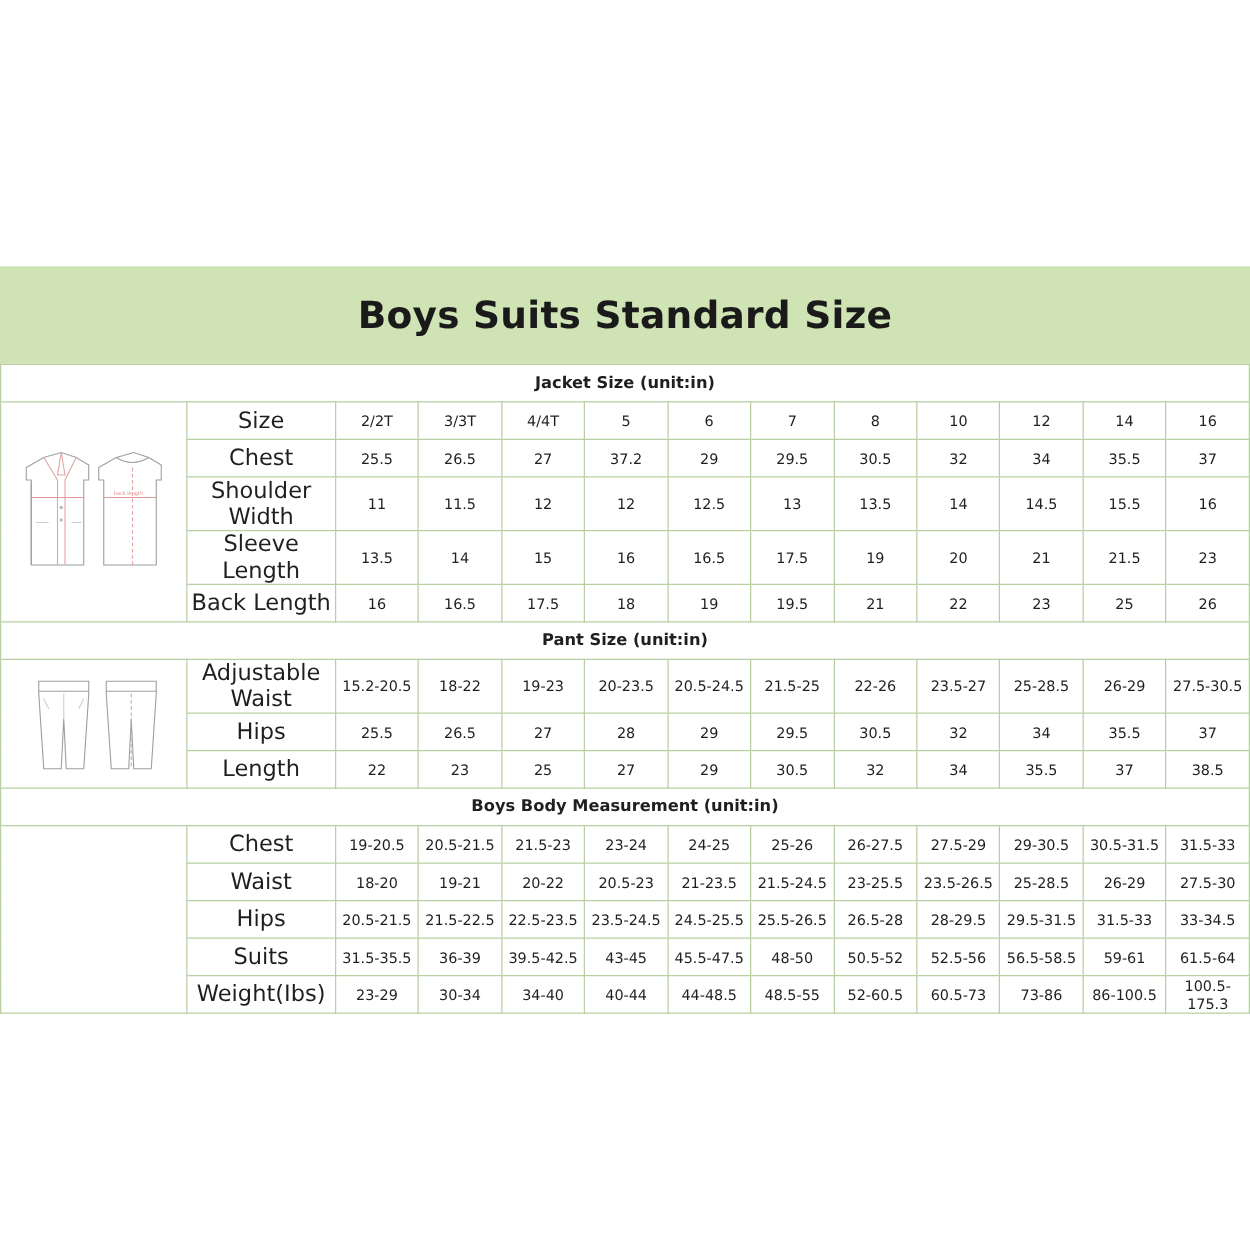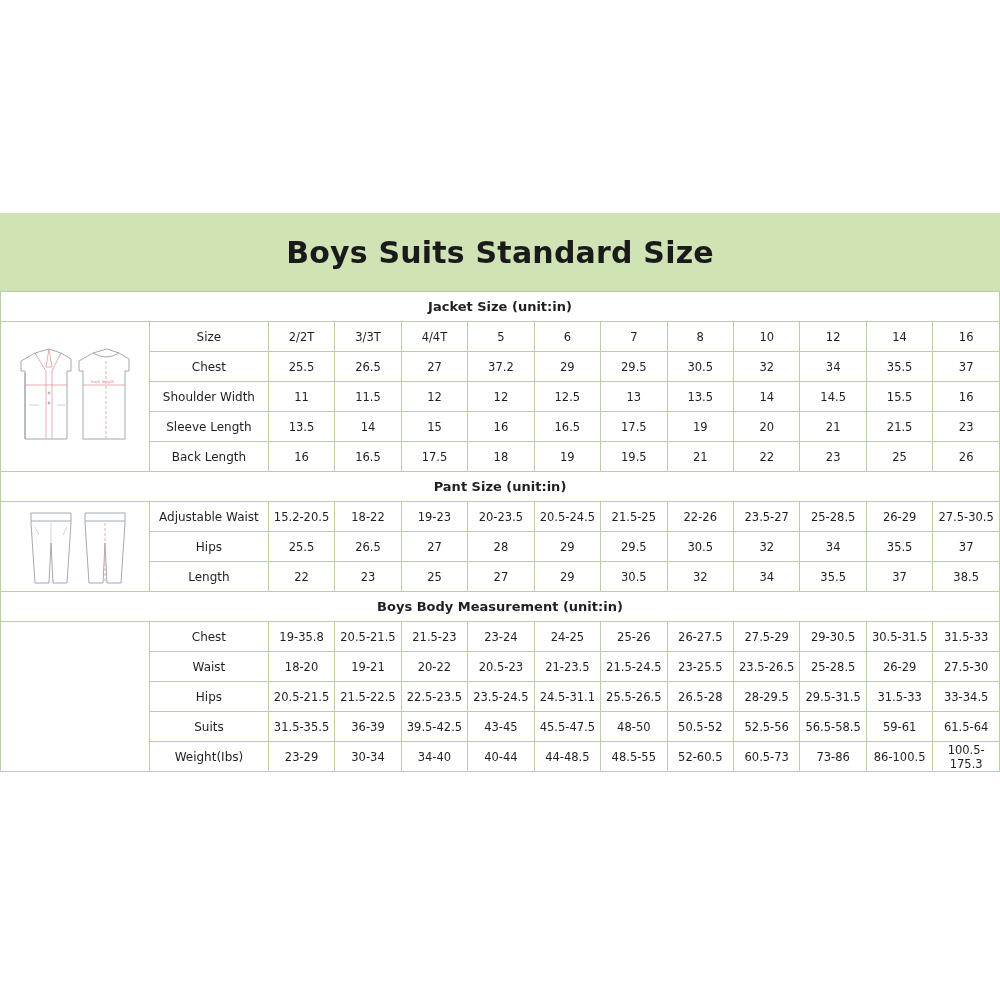--- a/index.html
+++ b/index.html
@@ -58,21 +58,21 @@
     font-size: 13px;
     background: #ffffff;
     border-left: 1px solid #ffffff;
     border-right: 1px solid #ffffff;
     height: 26px;
   }
   td.rowlabel {
     text-align: left;
     padding-left: 7px;
     background: #ffffff;
-    font-size: 12px;
+    font-size: 18px;
   }
   td.pic {
     background: #ffffff;
     padding: 0;
   }
   td.tint {
     background: #eaf2e0;
   }
   td.plain {
     background: #ffffff;
@@ -280,21 +280,21 @@
           <td class="tint">38.5</td>
         </tr>
 
         <tr>
           <td class="section nb-left" colspan="13">Boys Body Measurement (unit:in)</td>
         </tr>
 
         <tr>
           <td class="pic nb-left nb-bottom" rowspan="5"></td>
           <td class="rowlabel">Chest</td>
-          <td class="tint">19-35.8</td>
+          <td class="tint">19-20.5</td>
           <td class="plain">20.5-21.5</td>
           <td class="tint">21.5-23</td>
           <td class="plain">23-24</td>
           <td class="tint">24-25</td>
           <td class="plain">25-26</td>
           <td class="tint">26-27.5</td>
           <td class="plain">27.5-29</td>
           <td class="tint">29-30.5</td>
           <td class="plain">30.5-31.5</td>
           <td class="tint">31.5-33</td>
@@ -314,21 +314,21 @@
           <td class="plain">26-29</td>
           <td class="tint">27.5-30</td>
         </tr>
 
         <tr>
           <td class="rowlabel">Hips</td>
           <td class="tint">20.5-21.5</td>
           <td class="plain">21.5-22.5</td>
           <td class="tint">22.5-23.5</td>
           <td class="plain">23.5-24.5</td>
-          <td class="tint">24.5-31.1</td>
+          <td class="tint">24.5-25.5</td>
           <td class="plain">25.5-26.5</td>
           <td class="tint">26.5-28</td>
           <td class="plain">28-29.5</td>
           <td class="tint">29.5-31.5</td>
           <td class="plain">31.5-33</td>
           <td class="tint">33-34.5</td>
         </tr>
 
         <tr>
           <td class="rowlabel">Suits</td>

